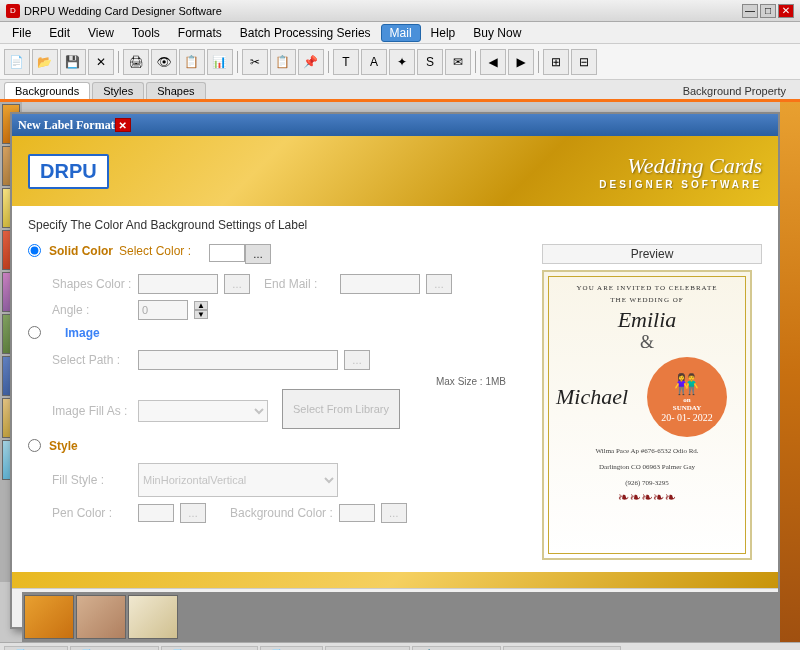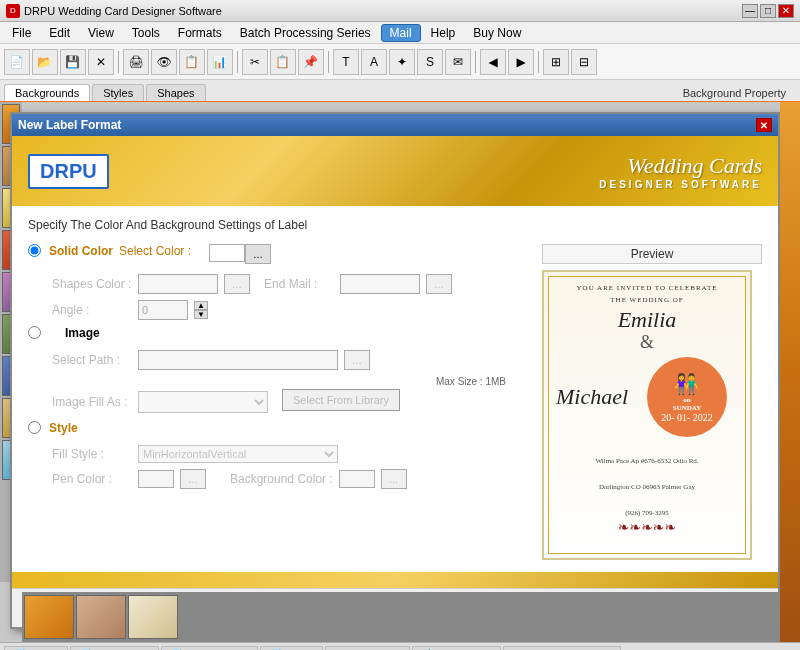--- a/index.html
+++ b/index.html
@@ -16,36 +16,36 @@
     .menu-bar { background: #f0f0f0; height: 22px; display: flex; align-items: center; padding: 0 4px; border-bottom: 1px solid #ccc; gap: 2px; }
     .menu-item { padding: 2px 8px; font-size: 12px; cursor: pointer; border-radius: 2px; }
     .menu-item.active { background: #4a90d9; color: white; border-radius: 3px; padding: 1px 8px; border: 1px solid #2266aa; }
 
     
     .toolbar { background: #f5f5f5; height: 36px; display: flex; align-items: center; padding: 0 4px; border-bottom: 1px solid #ccc; gap: 2px; }
     .toolbar-btn { width: 26px; height: 26px; background: #ececec; border: 1px solid #bbb; display: flex; align-items: center; justify-content: center; cursor: pointer; font-size: 12px; }
     .toolbar-sep { width: 1px; height: 22px; background: #aaa; margin: 0 2px; }
 
     
-    .tab-strip { background: #e8e8e8; height: 22px; display: flex; align-items: flex-end; padding: 0 4px; border-bottom: 1px solid #f97316; gap: 2px; }
+    .tab-strip { background: #e8e8e8; height: 22px; display: flex; align-items: flex-end; padding: 0 4px; border-bottom: 3px solid #f97316; gap: 2px; }
     .tab { padding: 2px 10px; font-size: 11px; border: 1px solid #bbb; border-bottom: none; background: #ddd; cursor: pointer; border-radius: 3px 3px 0 0; }
     .tab.active { background: white; }
     .tab-right { margin-left: auto; font-size: 11px; padding: 2px 10px; color: #333; }
 
     
     .main-area { position: relative; width: 800px; height: 540px; background: #c8c8c8; overflow: hidden; }
 
     
     .bg-strip { position: absolute; left: 0; top: 0; width: 22px; height: 480px; background: #b0b0b0; display: flex; flex-direction: column; gap: 2px; padding: 2px; overflow: hidden; }
     .bg-thumb { width: 18px; height: 40px; background: #888; border: 1px solid #666; }
 
     
     .dialog-overlay { position: absolute; left: 10px; top: 10px; right: 0; bottom: 0; display: flex; align-items: flex-start; justify-content: flex-start; }
     .dialog { width: 770px; background: #f0f0f0; border: 2px solid #888; box-shadow: 3px 3px 8px rgba(0,0,0,0.4); position: relative; }
-    .dialog-titlebar { background: linear-gradient(to bottom, #4a7fc4, #2a5fa0); height: 22px; display: flex; align-items: center; justify-content: space-between; padding: 0 6px; color: white; font-size: 12px; font-weight: bold; }
+    .dialog-titlebar { background: linear-gradient(to bottom, #4a7fc4, #2a5fa0); height: 22px; display: flex; align-items: center; padding: 0 6px; color: white; font-size: 12px; font-weight: bold; font-family: Liberation Serif, serif; }
     .dialog-close { width: 16px; height: 14px; background: #c00; border: 1px solid #900; color: white; font-size: 10px; display: flex; align-items: center; justify-content: center; cursor: pointer; }
 
     
     .dialog-header { background: linear-gradient(135deg, #e8b820, #f5d060, #c8940a, #e8c020); padding: 10px 16px; display: flex; align-items: center; justify-content: space-between; height: 70px; }
     .drpu-logo { background: white; border: 2px solid #2266cc; padding: 4px 10px; font-size: 20px; font-weight: bold; color: #2266cc; font-family: Arial; border-radius: 2px; }
     .dialog-header-right { text-align: right; }
     .dialog-header-right .title1 { font-family: 'Times New Roman', serif; font-size: 22px; color: white; font-style: italic; text-shadow: 1px 1px 2px rgba(0,0,0,0.4); }
     .dialog-header-right .title2 { font-size: 10px; letter-spacing: 3px; color: white; font-weight: bold; text-shadow: 1px 1px 1px rgba(0,0,0,0.3); }
 
     
@@ -58,46 +58,46 @@
 
     .preview-label { text-align: center; font-size: 12px; color: #333; margin-bottom: 6px; border: 1px solid #ccc; padding: 2px; background: #f5f5f5; }
 
     
     .preview-card { width: 210px; height: 290px; border: 2px solid #d4c890; background: linear-gradient(to bottom, #f9f5e8, #fff); overflow: hidden; position: relative; font-family: 'Times New Roman', serif; }
     .preview-card-inner { padding: 12px; text-align: center; }
     .preview-invite-text { font-size: 7px; letter-spacing: 1px; color: #333; margin-bottom: 4px; }
     .preview-names { font-size: 22px; font-style: italic; color: #222; line-height: 1.1; }
     .preview-ampersand { font-size: 18px; color: #555; }
     .preview-date-section { background: #e87a40; width: 80px; height: 80px; border-radius: 50%; margin: 4px auto; display: flex; flex-direction: column; align-items: center; justify-content: center; position: relative; }
-    .preview-address { font-size: 7px; color: #444; line-height: 1.4; margin-top: 16px; }
+    .preview-address { font-size: 7px; color: #444; line-height: 1.4; margin-top: 6px; }
     .preview-ornament { color: #8b1a1a; font-size: 14px; }
     .preview-border { position: absolute; top: 4px; left: 4px; right: 4px; bottom: 4px; border: 1px solid #c8a830; pointer-events: none; }
 
     
     .option-row { display: flex; align-items: flex-start; margin-bottom: 10px; }
     .option-row input[type=radio] { margin-right: 8px; }
     .option-label { font-weight: bold; font-size: 12px; min-width: 70px; color: #c07800; }
 
     .field-row { display: flex; align-items: center; gap: 6px; margin-bottom: 6px; padding-left: 24px; }
     .field-label { color: #c07800; font-size: 12px; min-width: 80px; }
     .field-input { width: 80px; height: 20px; border: 1px solid #aaa; background: white; font-size: 11px; padding: 1px 3px; }
     .field-input-wide { width: 180px; height: 20px; border: 1px solid #aaa; background: white; font-size: 11px; padding: 1px 3px; }
     .btn-small { width: 26px; height: 20px; background: #e0e0e0; border: 1px solid #aaa; cursor: pointer; display: flex; align-items: center; justify-content: center; font-size: 10px; }
 
     .angle-input { width: 50px; height: 20px; border: 1px solid #aaa; padding: 1px 3px; font-size: 11px; }
     .spinner-wrap { display: inline-flex; flex-direction: column; }
     .spinner-btn { width: 14px; height: 9px; background: #e0e0e0; border: 1px solid #aaa; font-size: 8px; display: flex; align-items: center; justify-content: center; cursor: pointer; }
 
-    .select-wide { width: 200px; height: 18px; border: 1px solid #aaa; font-size: 11px; }
+    .select-wide { width: 200px; height: 34px; border: 1px solid #aaa; font-size: 11px; }
     .select-medium { width: 130px; height: 22px; border: 1px solid #aaa; font-size: 11px; }
 
     .section-gap { margin-top: 6px; }
     .max-size-note { font-size: 10px; color: #666; text-align: right; padding-right: 20px; margin-bottom: 2px; }
     .library-btn-row { display: flex; justify-content: flex-end; padding-right: 6px; margin-bottom: 4px; }
-    .library-btn { height: 22px; background: #d0d0d0; border: 1px solid #999; cursor: pointer; padding: 0 10px; font-size: 11px; }
+    .library-btn { height: 40px; background: #d0d0d0; border: 1px solid #999; cursor: pointer; padding: 0 10px; font-size: 11px; }
 
     
     .option-disabled .field-label { color: #bbb; }
     .option-disabled .field-input { background: #f5f5f5; color: #aaa; }
     .option-disabled .btn-small { background: #f0f0f0; color: #bbb; }
     .option-disabled .angle-input { background: #f5f5f5; color: #aaa; }
     .option-disabled .field-input-wide { background: #f5f5f5; color: #aaa; }
     .option-disabled .select-wide { background: #f5f5f5; color: #aaa; }
     .option-disabled .select-medium { background: #f5f5f5; color: #aaa; }
     .option-disabled .library-btn { background: #f0f0f0; color: #bbb; }
@@ -242,21 +242,21 @@
                 <div class="spinner-wrap">
                   <div class="spinner-btn">▲</div>
                   <div class="spinner-btn">▼</div>
                 </div>
               </div>
             </div>
 
             <div class="section-gap">
               <div class="option-row">
                 <input type="radio" name="bg-type" style="">
-                <span class="option-label" style="color:#000000;padding-left:16px;">Image</span>
+                <span class="option-label" style="color:#3b82f6;padding-left:16px;">Image</span>
               </div>
               <div class="field-row option-disabled">
                 <span class="field-label">Select Path :</span>
                 <input type="text" class="field-input-wide" style="width: 200px; background: rgb(245, 245, 245);">
                 <div class="btn-small">…</div>
               </div>
               <div class="max-size-note option-disabled">Max Size : 1MB</div>
               <div class="field-row option-disabled">
                 <span class="field-label">Image Fill As :</span>
                 <select class="select-medium" disabled=""></select>

